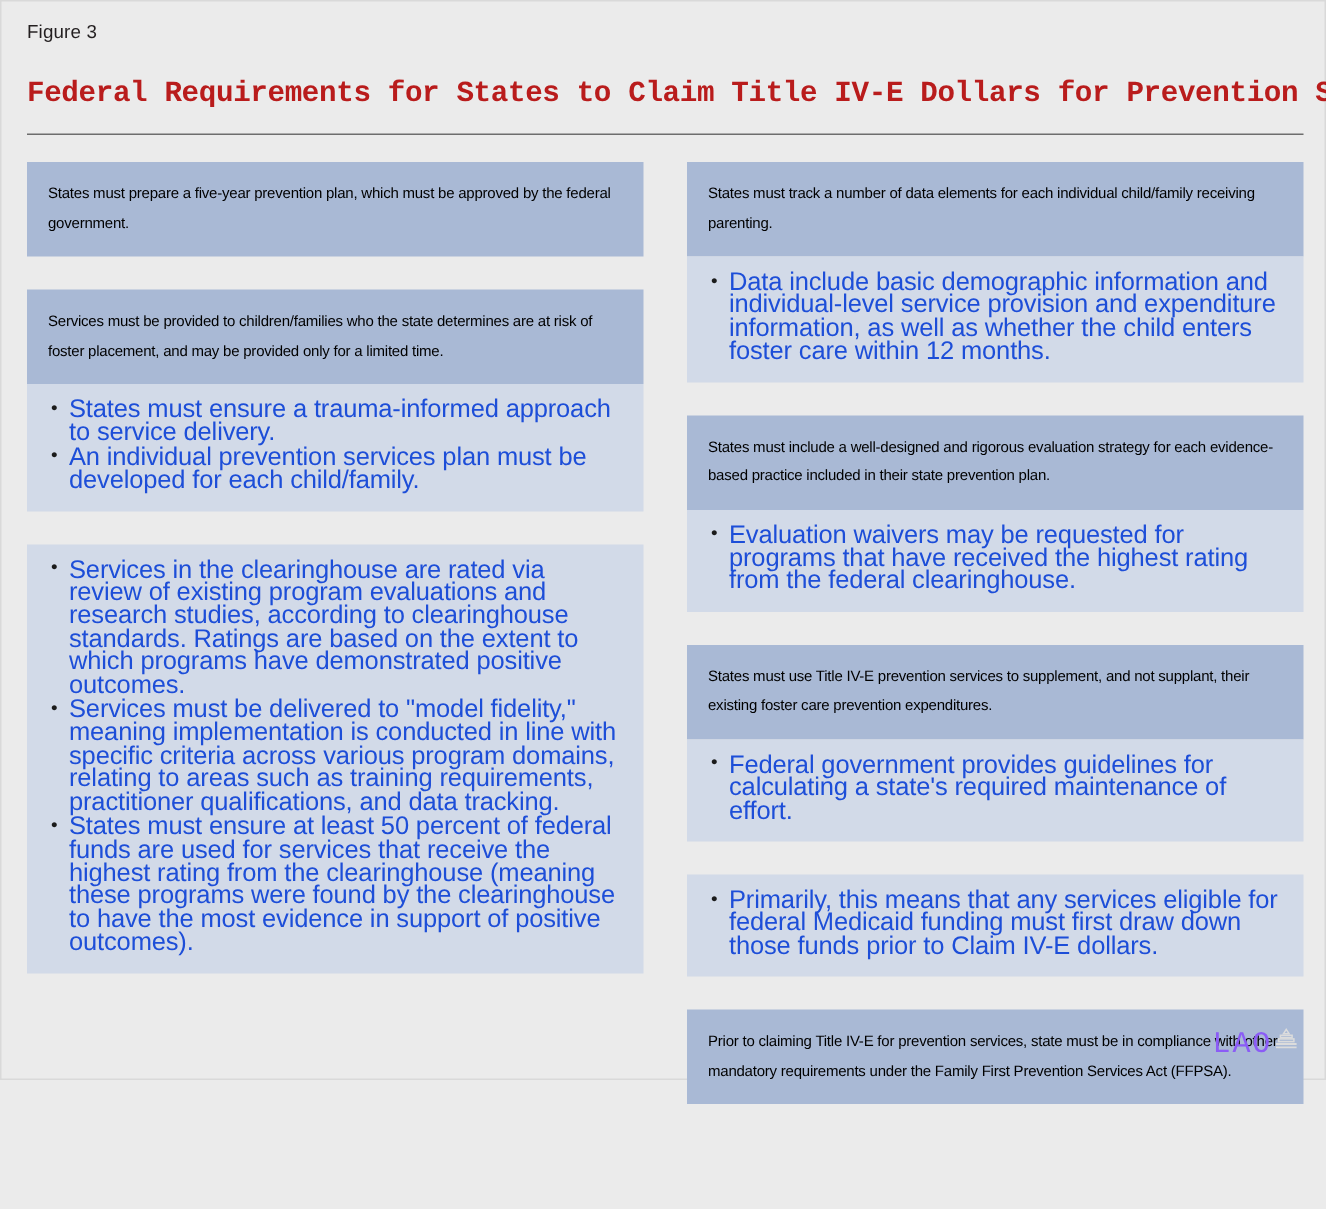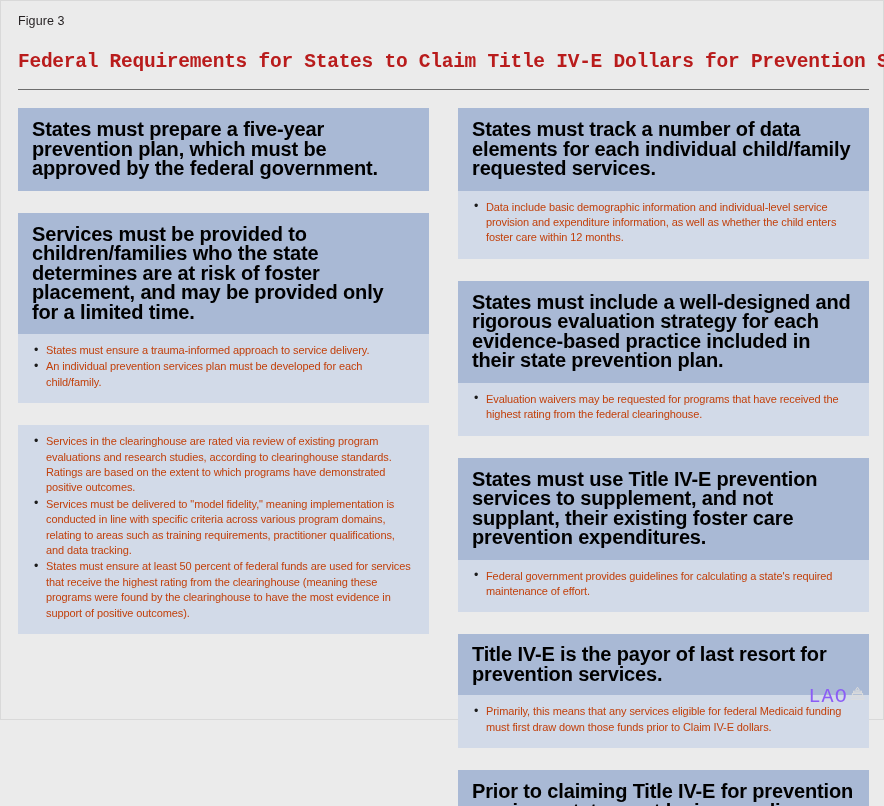--- a/index.html
+++ b/index.html
@@ -68,22 +68,22 @@
     flex-direction: column;
   }
   
   .card {
     margin-bottom: 22px;
   }
   .card:last-child { margin-bottom: 0; }
   .card-head {
     background: #a9b9d5;
     padding: 12px 14px 12px 14px;
-    font-size: 20px;
-    font-weight: bold;
+    font-size: 10px;
+    font-weight: normal;
     color: #000000;
     line-height: 19.5px;
     letter-spacing: -0.15px;
   }
   .card-head.one-line {
     padding-top: 11px;
     padding-bottom: 11px;
   }
   .card-body {
     background: #d2dae8;
@@ -91,22 +91,22 @@
   }
   ul.bullets {
     margin: 0;
     padding: 0;
     list-style: none;
   }
   ul.bullets > li {
     position: relative;
     padding-left: 12px;
     margin-bottom: 1px;
-    font-size: 11px;
-    color: #c2410c;
+    font-size: 17px;
+    color: #1d4ed8;
     line-height: 15.4px;
     letter-spacing: -0.1px;
   }
   ul.bullets > li:last-child { margin-bottom: 0; }
   ul.bullets > li::before {
     content: "\2022";
     position: absolute;
     left: 0;
     top: -0.5px;
     font-size: 12.5px;
@@ -166,21 +166,21 @@
             <ul class="bullets">
               <li>Services in the clearinghouse are rated via review of existing program evaluations and research studies, according to clearinghouse standards. Ratings are based on the extent to which programs have demonstrated positive outcomes.</li>
               <li>Services must be delivered to "model fidelity," meaning implementation is conducted in line with specific criteria across various program domains, relating to areas such as training requirements, practitioner qualifications, and data tracking.</li>
               <li>States must ensure at least 50 percent of federal funds are used for services that receive the highest rating from the clearinghouse (meaning these programs were found by the clearinghouse to have the most evidence in support of positive outcomes).</li>
             </ul>
           </div>
         </div>
       </div>
     <div class="column" id="col-1">
         <div class="card">
-          <div class="card-head">States must track a number of data elements for each individual child/family requested services.</div>
+          <div class="card-head">States must track a number of data elements for each individual child/family receiving parenting.</div>
           <div class="card-body">
             <ul class="bullets">
               <li>Data include basic demographic information and individual-level service provision and expenditure information, as well as whether the child enters foster care within 12 months.</li>
             </ul>
           </div>
         </div>
         <div class="card">
           <div class="card-head">States must include a well-designed and rigorous evaluation strategy for each evidence-based practice included in their state prevention plan.</div>
           <div class="card-body">
             <ul class="bullets">
@@ -190,21 +190,20 @@
         </div>
         <div class="card">
           <div class="card-head">States must use Title IV-E prevention services to supplement, and not supplant, their existing foster care prevention expenditures.</div>
           <div class="card-body">
             <ul class="bullets">
               <li>Federal government provides guidelines for calculating a state's required maintenance of effort.</li>
             </ul>
           </div>
         </div>
         <div class="card">
-          <div class="card-head one-line">Title IV-E is the payor of last resort for prevention services.</div>
           <div class="card-body">
             <ul class="bullets">
               <li>Primarily, this means that any services eligible for federal Medicaid funding must first draw down those funds prior to Claim IV-E dollars.</li>
             </ul>
           </div>
         </div>
         <div class="card">
           <div class="card-head">Prior to claiming Title IV-E for prevention services, state must be in compliance with other mandatory requirements under the Family First Prevention Services Act (FFPSA).</div>
         </div>
       </div>

